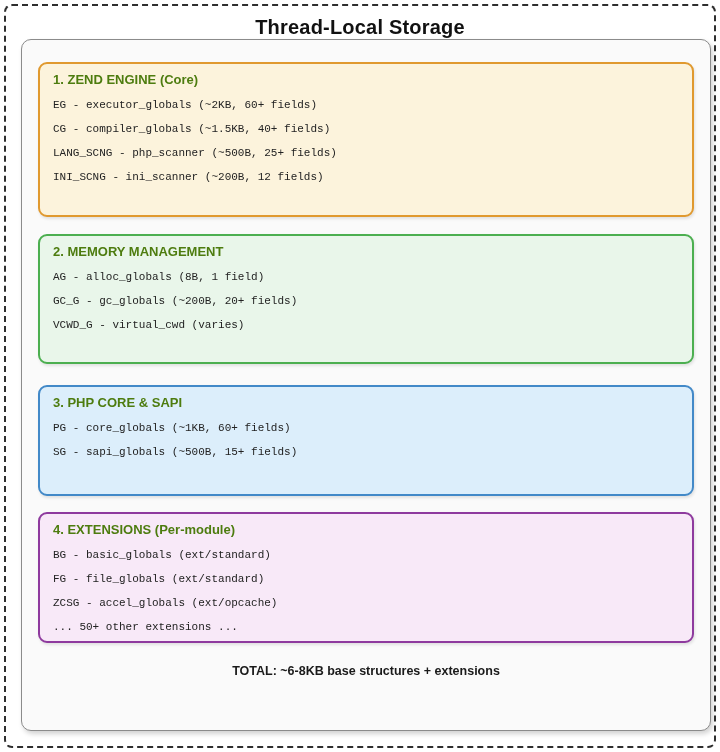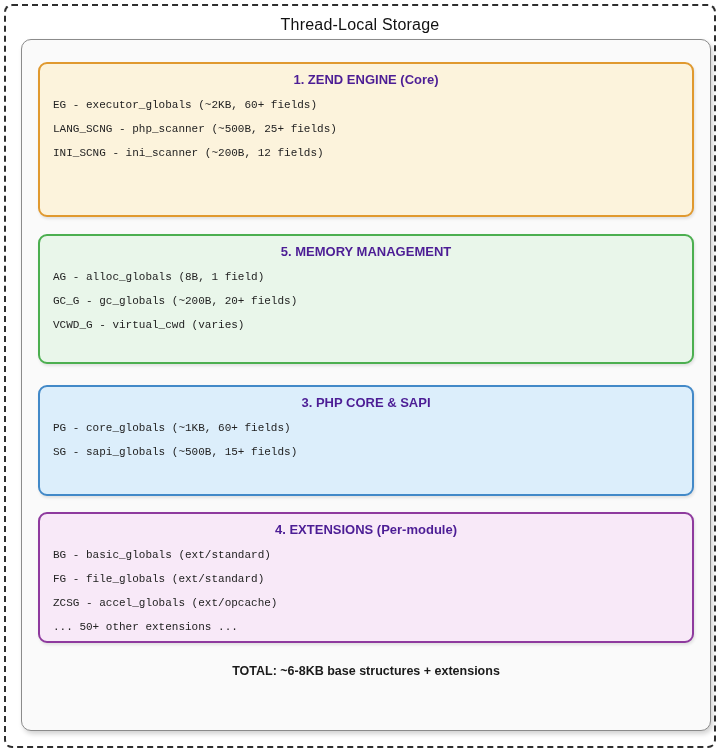--- a/index.html
+++ b/index.html
@@ -13,22 +13,22 @@
     position: absolute;
     left: 4px; top: 4px;
     width: 712px; height: 744px;
     border: 2px dashed #2e2e2e;
     border-radius: 8px;
   }
   .title {
     position: absolute;
     top: 10px; left: 0; right: 0;
     text-align: center;
-    font-size: 16px;
-    font-weight: normal;
+    font-size: 20px;
+    font-weight: bold;
     color: #111111;
     letter-spacing: 0.2px;
   }
   .inner {
     position: absolute;
     left: 15px; top: 33px;
     width: 690px; height: 692px;
     background: #fafafa;
     border: 1.5px solid #8b8b8b;
     border-radius: 10px;
@@ -36,24 +36,23 @@
     padding: 22px 16px 0 16px;
   }
   .section {
     width: 100%;
     border-radius: 9px;
     border: 2px solid;
     padding: 7px 13px;
     box-shadow: 1px 2px 3px rgba(0,0,0,0.10);
   }
   .section-header {
-    text-align: center;
     font-size: 13px;
     font-weight: bold;
-    color: #4c1d95;
+    color: #4d7c0f;
     line-height: 17px;
   }
   .section-line {
     font-family: "Liberation Mono", "DejaVu Sans Mono", monospace;
     font-size: 11px;
     color: #222222;
     line-height: 13px;
     margin-top: 11px;
     white-space: pre;
   }
@@ -81,26 +80,27 @@
 <body>
 
 <div class="outer">
   <div class="title">Thread-Local Storage</div>
 
   <div class="inner">
 
     <div class="section sec-zend">
       <div class="section-header">1. ZEND ENGINE (Core)</div>
       <div class="section-line">EG - executor_globals (~2KB, 60+ fields)</div>
+      <div class="section-line">CG - compiler_globals (~1.5KB, 40+ fields)</div>
       <div class="section-line">LANG_SCNG - php_scanner (~500B, 25+ fields)</div>
       <div class="section-line">INI_SCNG - ini_scanner (~200B, 12 fields)</div>
     </div>
 
     <div class="section sec-memory">
-      <div class="section-header">5. MEMORY MANAGEMENT</div>
+      <div class="section-header">2. MEMORY MANAGEMENT</div>
       <div class="section-line">AG - alloc_globals (8B, 1 field)</div>
       <div class="section-line">GC_G - gc_globals (~200B, 20+ fields)</div>
       <div class="section-line">VCWD_G - virtual_cwd (varies)</div>
     </div>
 
     <div class="section sec-core">
       <div class="section-header">3. PHP CORE &amp; SAPI</div>
       <div class="section-line">PG - core_globals (~1KB, 60+ fields)</div>
       <div class="section-line">SG - sapi_globals (~500B, 15+ fields)</div>
     </div>

